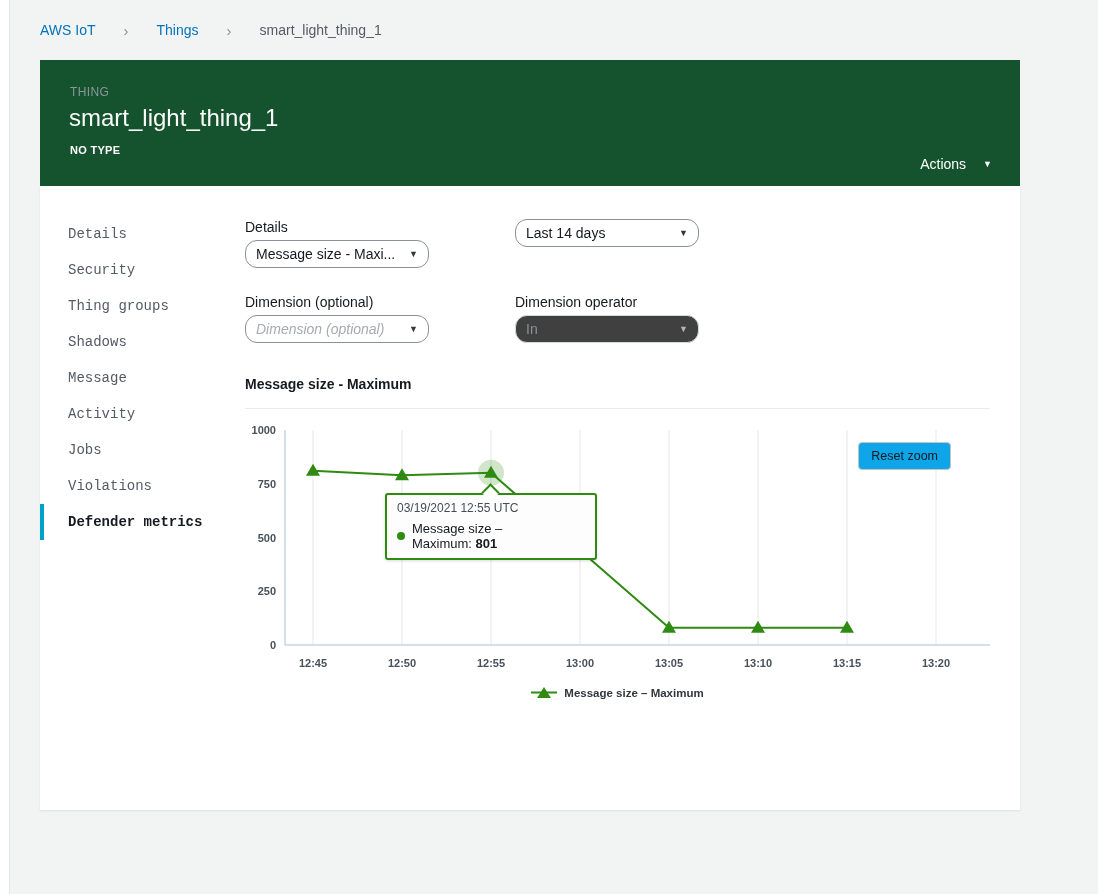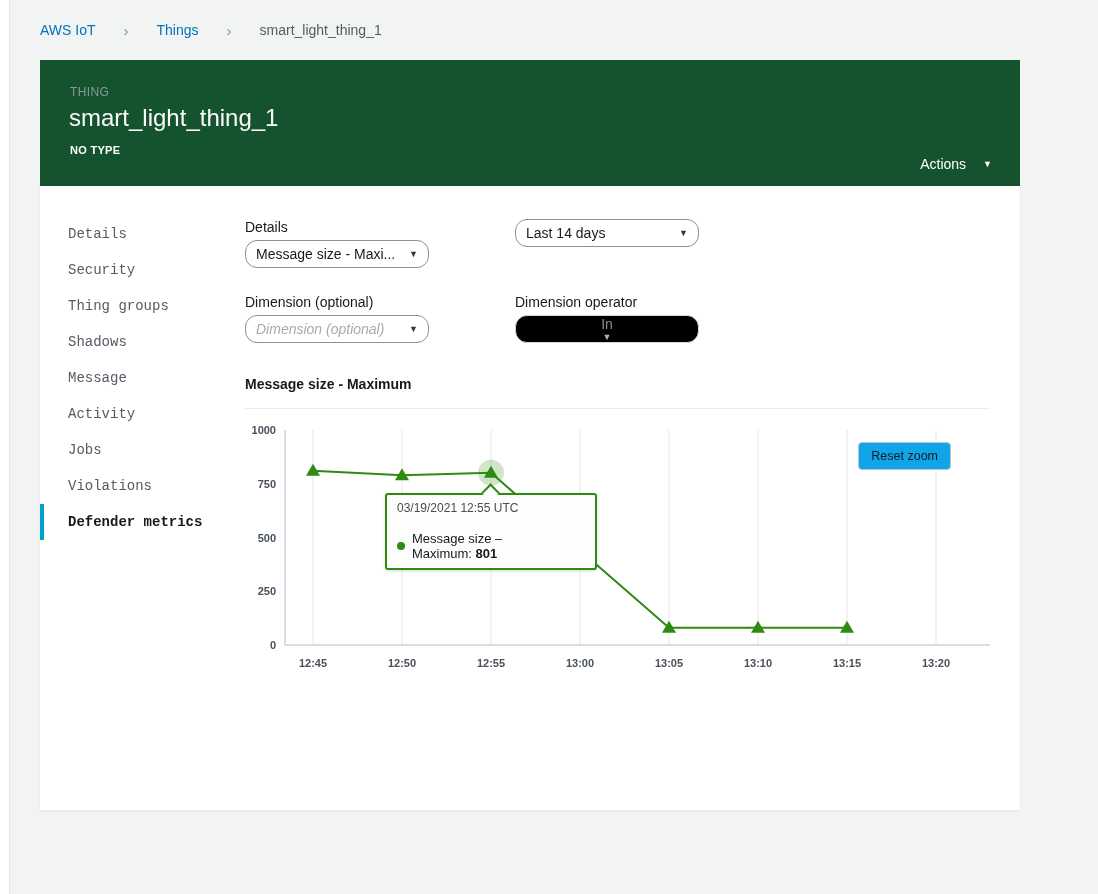--- a/index.html
+++ b/index.html
@@ -38,36 +38,36 @@
   
   .content{position:absolute;left:205px;top:0;width:745px;height:624px;}
   .form-row{position:absolute;left:0;display:flex;}
   .form-row.r1{top:33px;}
   .form-row.r2{top:108px;}
   .field{width:270px;}
   .field-label{display:block;font-size:14px;color:#16191f;margin-bottom:5px;}
   .select{width:184px;height:28px;border:1px solid #879196;border-radius:12px;background:#fff;display:flex;align-items:center;justify-content:space-between;padding:0 10px;font-size:14px;color:#16191f;cursor:pointer;}
   .select .caret{color:#31373d;}
   .select.placeholder .val{color:#a6abb0;font-style:italic;}
-  .select.disabled{background:#000000;border-color:#d5dbdb;cursor:default;flex-direction:column;}
+  .select.disabled{background:#404040;border-color:#d5dbdb;cursor:default;}
   .select.disabled .val{color:#879196;}
   .select.disabled .caret{color:#aab7b8;}
 
   .chart-title{position:absolute;left:0;top:190px;font-size:14px;font-weight:bold;color:#16191f;}
   .divider{position:absolute;left:0;top:222px;width:745px;border-top:1px solid #e9ebed;}
 
   .chart-wrap{position:absolute;left:0;top:236px;width:745px;}
   .chart-svg{display:block;}
   .tick{font-size:11px;font-weight:bold;fill:#48515a;font-family:"Liberation Sans",sans-serif;}
 
   .reset-zoom{position:absolute;top:20px;right:39px;padding:6px 12px;background:#0ea5e9;border:1px solid #c0c4c6;border-radius:4px;font-size:12.5px;color:#16191f;font-family:inherit;cursor:pointer;}
 
   .chart-tooltip{position:absolute;left:140px;top:71px;width:212px;background:#fdfdfd;border:2px solid #2f8a12;border-radius:3px;padding:6px 10px 7px;z-index:3;box-shadow:0 1px 3px rgba(0,0,0,.15);}
   .tooltip-caret{position:absolute;left:239px;top:64px;width:13px;height:13px;background:#fdfdfd;border-left:2px solid #2f8a12;border-top:2px solid #2f8a12;transform:rotate(45deg);z-index:4;}
-  .tt-time{font-size:12px;color:#454c53;margin-bottom:16px;}
+  .tt-time{font-size:12px;color:#454c53;margin-bottom:6px;}
   .tt-series{font-size:13px;color:#16191f;display:flex;align-items:center;gap:7px;}
   .tt-bullet{width:8px;height:8px;border-radius:50%;background:#2f8a12;display:inline-block;flex:0 0 auto;}
   .tt-value{font-weight:bold;}
 
   .legend{margin-top:14px;display:flex;justify-content:center;}
   .legend-item{display:flex;align-items:center;gap:7px;cursor:pointer;}
   .legend-label{font-size:11.5px;font-weight:bold;color:#31373d;}
 </style>
 </head>
 <body>
@@ -201,16 +201,25 @@
 
       <div class="tooltip-caret"></div>
       <div class="chart-tooltip">
         <div class="tt-time">03/19/2021 12:55 UTC</div>
         <div class="tt-series">
           <span class="tt-bullet"></span>
           <span><span>Message size – Maximum:</span>&nbsp;<span class="tt-value">801</span></span>
         </div>
       </div>
 
+      <div class="legend">
+        <div class="legend-item">
+          <svg width="26" height="13">
+            <line x1="0" y1="6.5" x2="26" y2="6.5" stroke="#2f8a12" stroke-width="2"></line>
+            <polygon points="13,1 6,12 20,12" fill="#2f8a12"></polygon>
+          </svg>
+          <span class="legend-label">Message size – Maximum</span>
+        </div>
+      </div>
     </div>
 
   </section>
 </main>
 
 </body></html>

